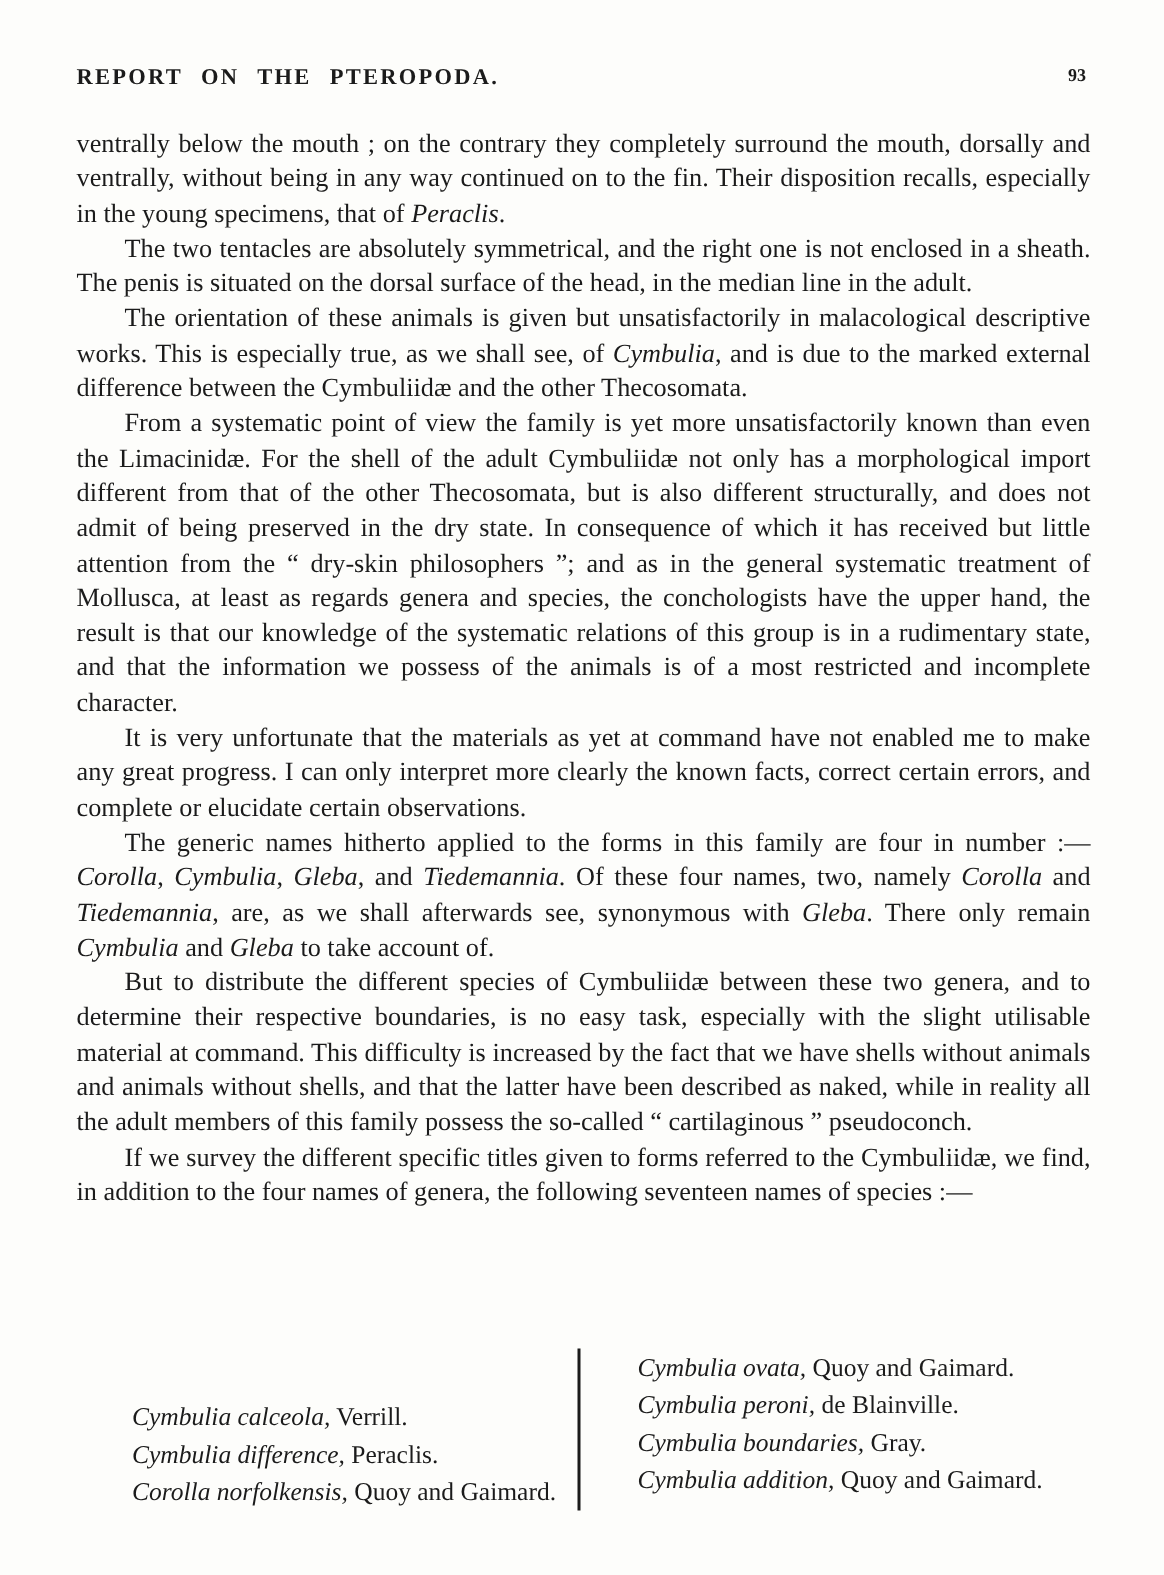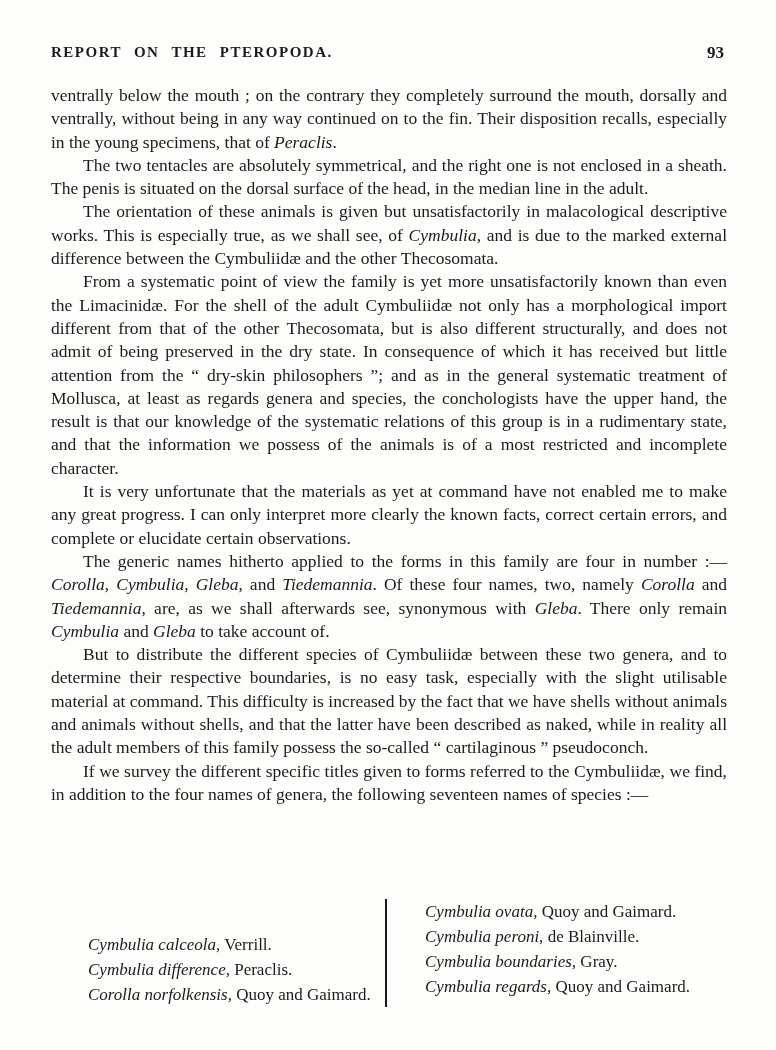--- a/index.html
+++ b/index.html
@@ -31,21 +31,21 @@
     font-size: 15px;
     font-weight: bold;
     letter-spacing: 1.5px;
     word-spacing: 7px;
     white-space: nowrap;
   }
   .page-number {
     position: absolute;
     right: 3px;
     top: -1px;
-    font-size: 17px;
+    font-size: 12px;
     font-weight: bold;
     text-align: right;
   }
 
   
   .page-body {
     position: absolute;
     top: 84px;
     left: 51px;
     width: 676px;
@@ -103,17 +103,17 @@
     <div class="species-col left">
         <div class="species-item"><em>Cymbulia calceola,</em><span> Verrill.</span></div>
         <div class="species-item"><em>Cymbulia difference,</em><span> Peraclis.</span></div>
         <div class="species-item"><em>Corolla norfolkensis,</em><span> Quoy and Gaimard.</span></div>
       </div>
     <div class="species-divider"></div>
     <div class="species-col right">
         <div class="species-item"><em>Cymbulia ovata,</em><span> Quoy and Gaimard.</span></div>
         <div class="species-item"><em>Cymbulia peroni,</em><span> de Blainville.</span></div>
         <div class="species-item"><em>Cymbulia boundaries,</em><span> Gray.</span></div>
-        <div class="species-item"><em>Cymbulia regards,</em><span> Quoy and Gaimard.</span></div>
+        <div class="species-item"><em>Cymbulia addition,</em><span> Quoy and Gaimard.</span></div>
       </div>
   </div>
 
 </div>
 
 </body></html>

